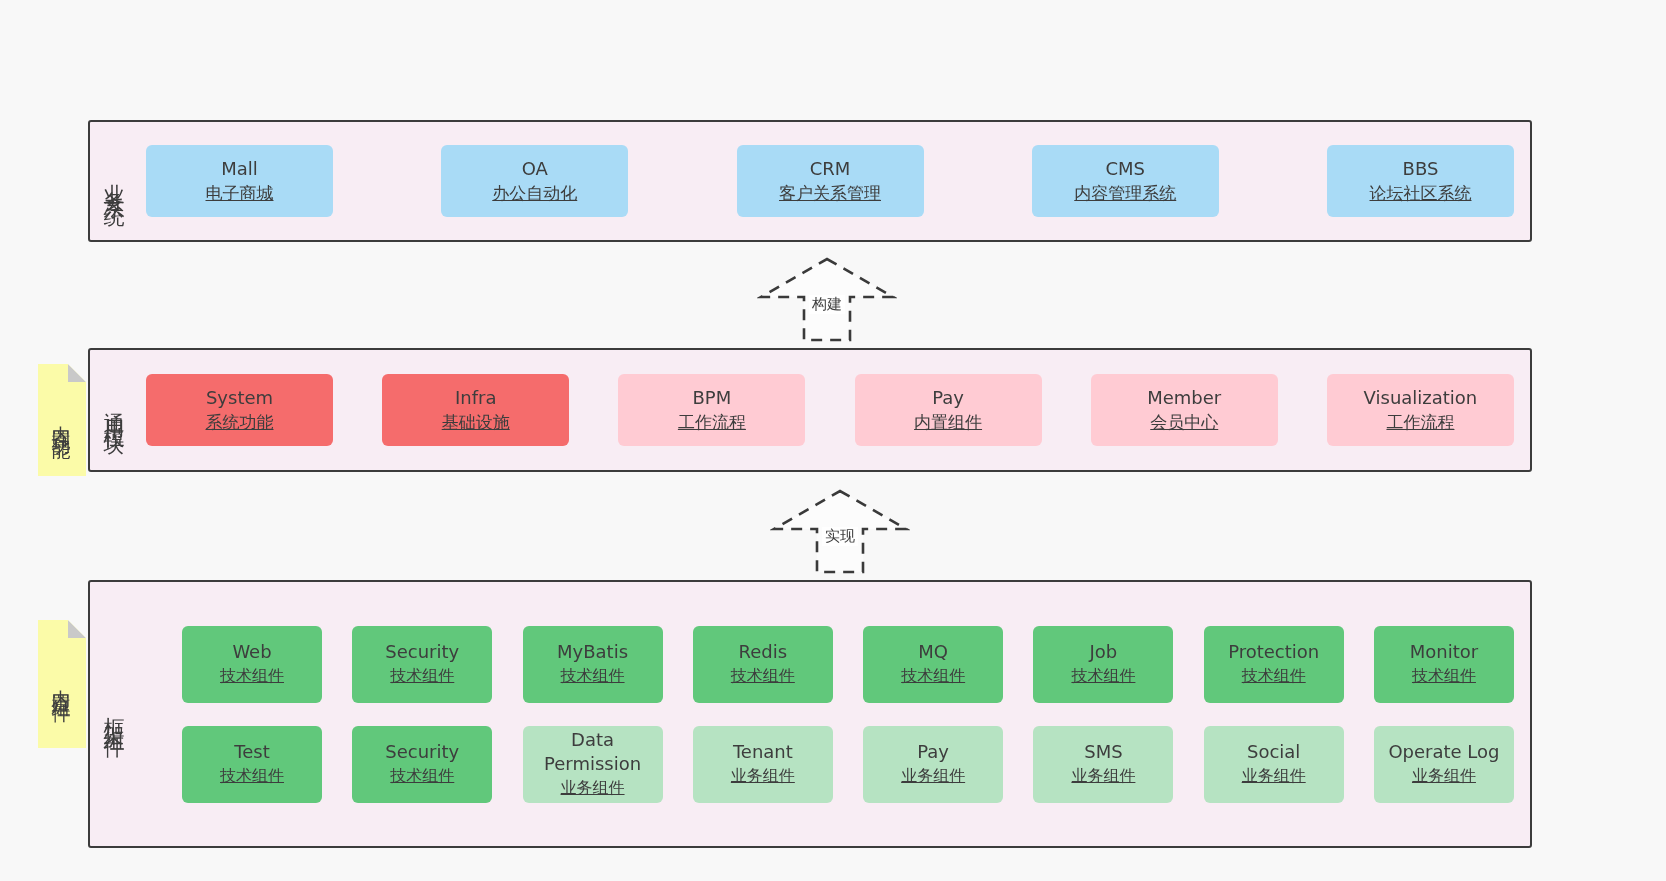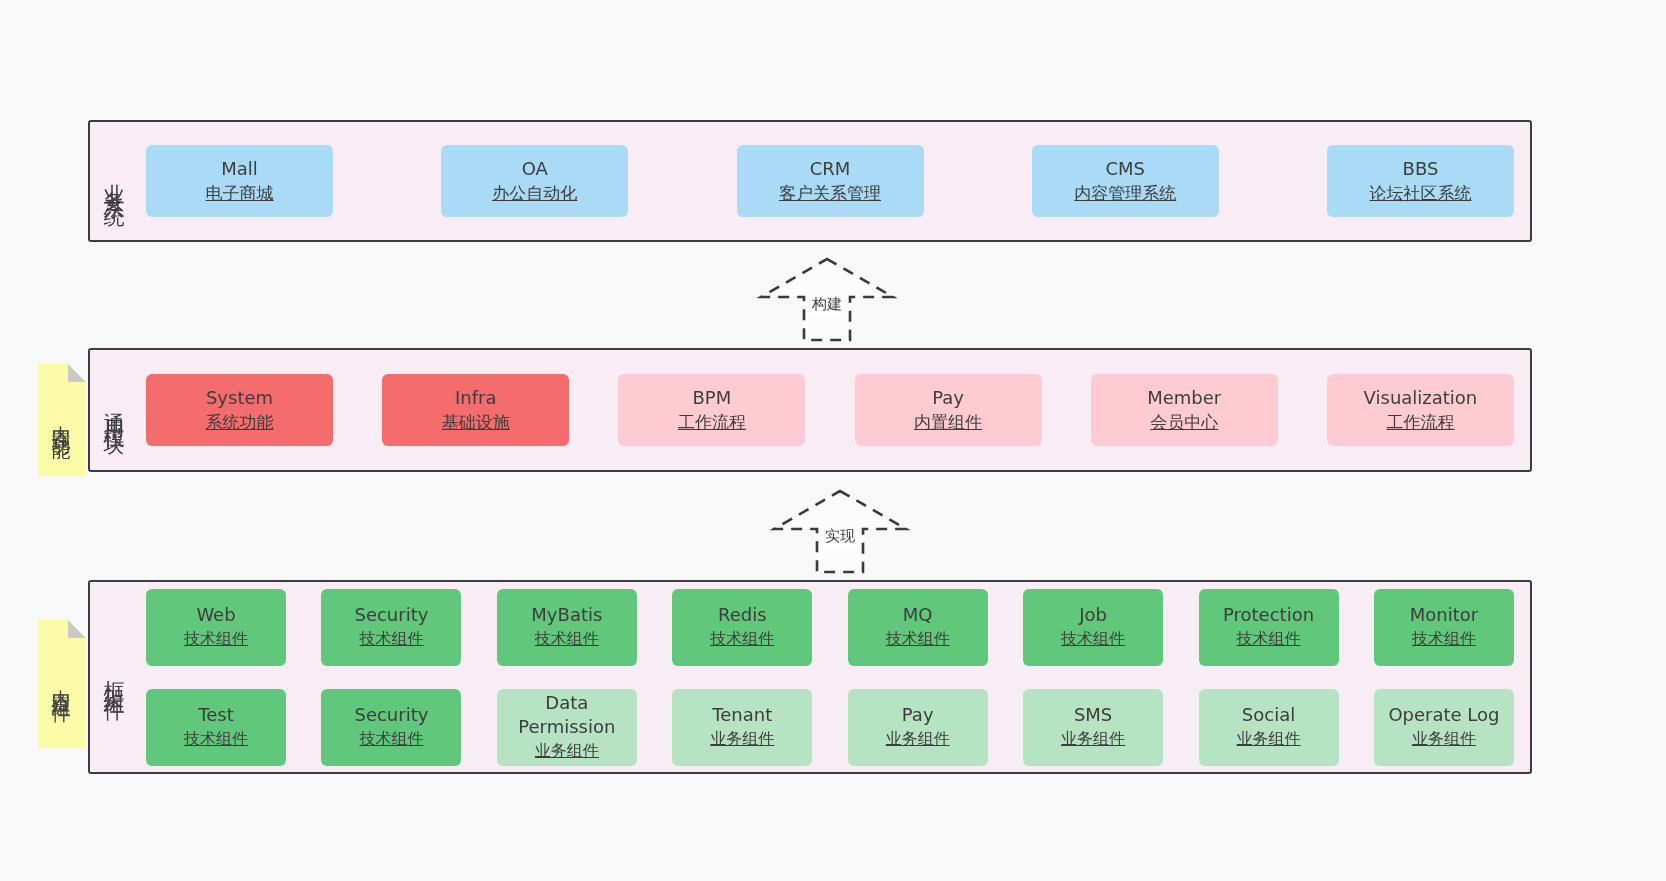--- a/index.html
+++ b/index.html
@@ -24,21 +24,21 @@
     width: 1444px;
     background: var(--panel-bg, #f8edf4);
     border: 2px solid var(--panel-border, #3c3c3c);
     border-radius: 3px;
     box-sizing: border-box;
     display: flex;
     padding: 0 16px 0 4px;
   }
   .panel-business  { top: 120px; height: 122px; }
   .panel-modules   { top: 348px; height: 124px; }
-  .panel-framework { top: 580px; height: 194px; }
+  .panel-framework { top: 580px; height: 268px; gap: 36px; }
 
   .label-col {
     flex: none;
     width: 40px;
     display: flex;
     align-items: center;
     justify-content: center;
   }
   .v-label {
     writing-mode: vertical-lr;

